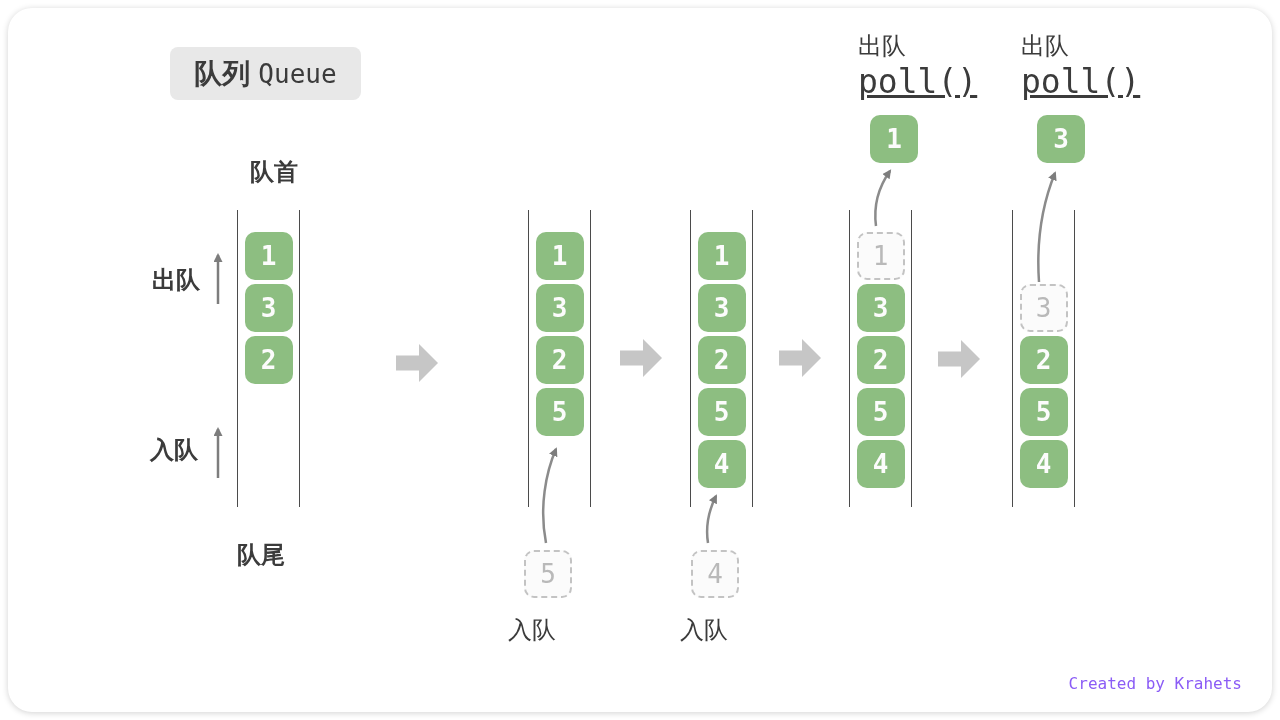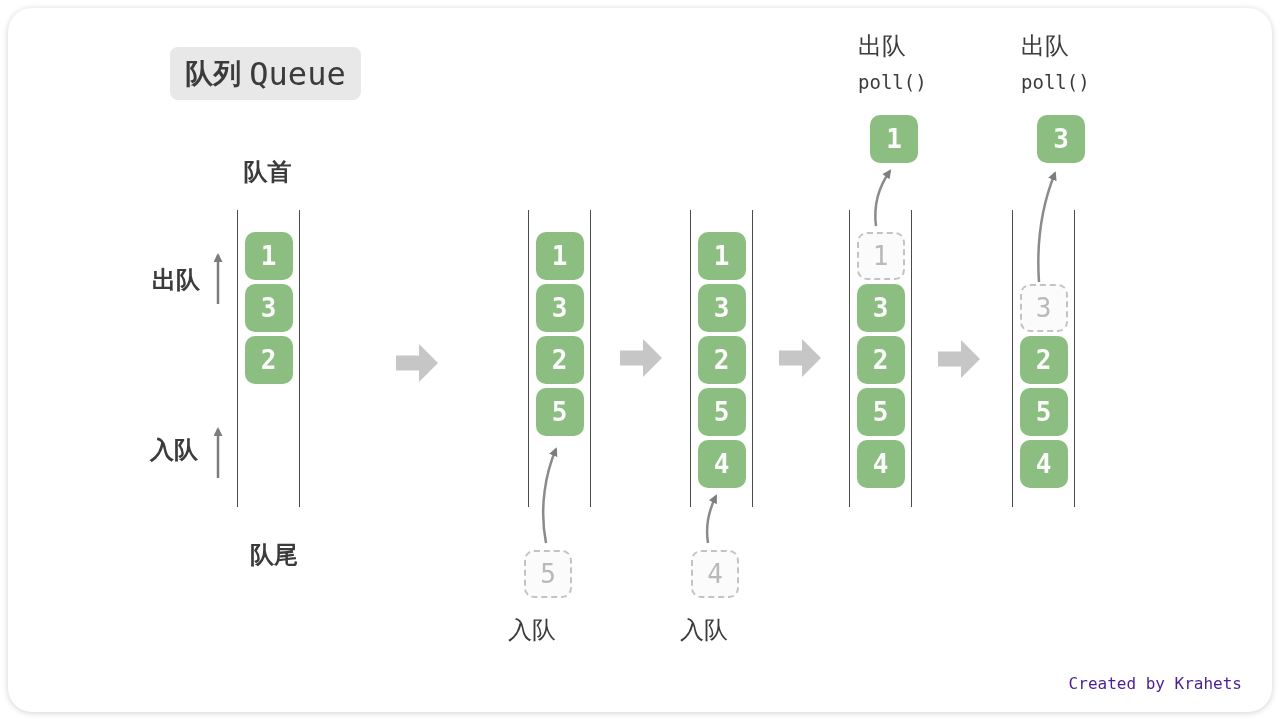--- a/index.html
+++ b/index.html
@@ -7,26 +7,26 @@
           font-family:"Liberation Sans",sans-serif;color:#3b3b3b;}
   .card{position:absolute;left:8px;top:8px;width:1264px;height:704px;
         background:#ffffff;border-radius:24px;
         box-shadow:0 1px 6px rgba(0,0,0,0.18);}
 
   
   .badge{position:absolute;left:170px;top:47px;width:191px;height:53px;
          background:#e8e8e8;border-radius:8px;display:flex;align-items:center;
          justify-content:center;gap:8px;}
   .badge .zh{font-size:28px;font-weight:bold;}
-  .badge .en{font-size:32px;font-family:"DejaVu Sans Mono",monospace;}
+  .badge .en{font-size:26px;font-family:"DejaVu Sans Mono",monospace;}
 
   
   .lbl{position:absolute;font-size:24px;font-weight:bold;white-space:nowrap;}
-  .lbl-front{left:237px;top:156px;width:61px;text-align:center;}
-  .lbl-rear{left:237px;top:539px;width:61px;text-align:right;}
+  .lbl-front{left:237px;top:156px;width:61px;text-align:right;}
+  .lbl-rear{left:237px;top:539px;width:61px;text-align:left;}
   .lbl-deq{left:152px;top:264px;}
   .lbl-enq{left:150px;top:434px;}
 
   
   .col{position:absolute;top:210px;height:297px;width:61px;
        border-left:1.5px solid #4b4b4b;border-right:1.5px solid #4b4b4b;}
   .box{position:absolute;left:50%;transform:translateX(-50%);
        width:48px;height:48px;border-radius:10px;
        display:flex;align-items:center;justify-content:center;
        font-family:"DejaVu Sans Mono",monospace;font-size:26px;}
@@ -36,25 +36,25 @@
   .r0{top:22px}.r1{top:74px}.r2{top:126px}.r3{top:178px}.r4{top:230px}
 
   
   .float-box{position:absolute;width:48px;height:48px;border-radius:10px;
        display:flex;align-items:center;justify-content:center;
        font-family:"DejaVu Sans Mono",monospace;font-size:26px;}
 
   
   .op{position:absolute;white-space:nowrap;line-height:36px;}
   .op .name{font-size:24px;}
-  .op .code{font-size:19px;font-family:"DejaVu Sans Mono",monospace;}
+  .op .code{font-size:33px;font-family:"DejaVu Sans Mono",monospace;text-decoration:underline;}
   .op .arg{color:#53a158;font-weight:bold;}
 
   .watermark{position:absolute;right:38px;top:674px;font-size:16px;
-             color:#4c1d95;font-family:"DejaVu Sans Mono",monospace;}
+             color:#8b5cf6;font-family:"DejaVu Sans Mono",monospace;}
 
   svg.overlay{position:absolute;left:0;top:0;pointer-events:none;}
 </style>
 </head>
 <body>
 
 <div class="canvas">
   <div class="card"></div>
 
   <div class="badge">

